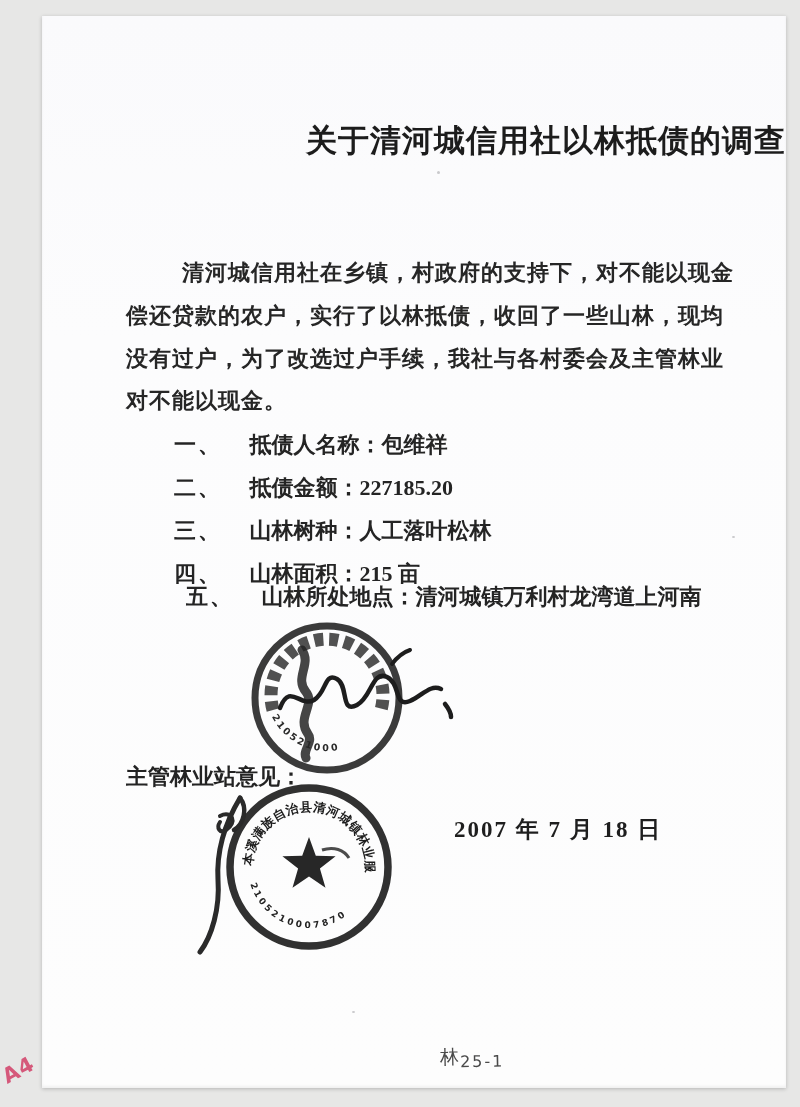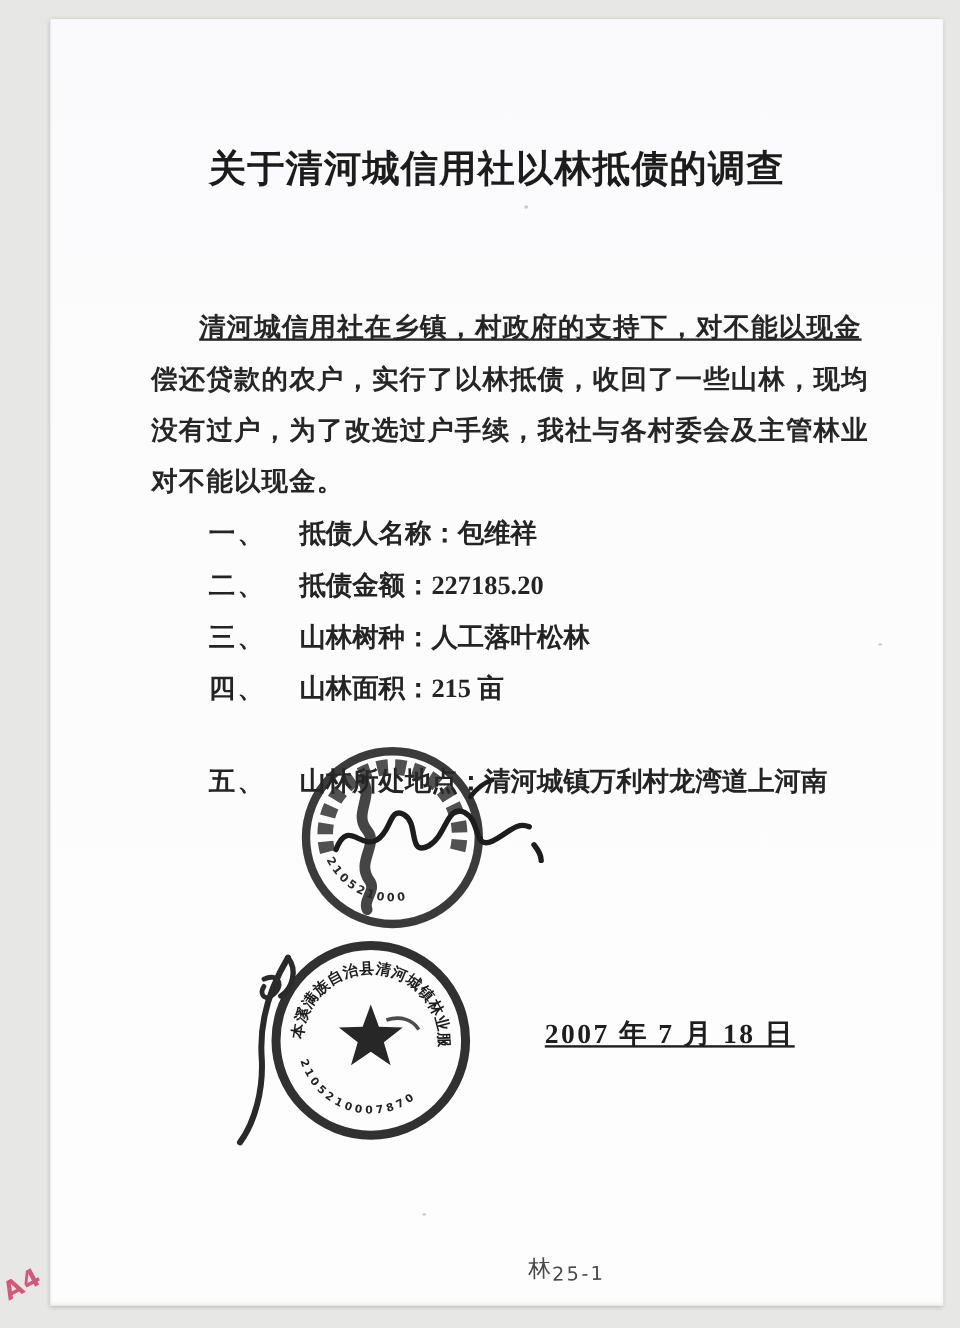--- a/index.html
+++ b/index.html
@@ -11,50 +11,50 @@
     overflow:hidden;
   }
   .scan-bed{position:absolute;inset:0;background:#e7e7e6;}
   .page{
     position:absolute;left:42px;top:16px;width:744px;height:1072px;
     background:linear-gradient(180deg,#fafafc 0%, #fcfcfd 30%, #fdfdfd 100%);
     box-shadow:0 1px 4px rgba(0,0,0,.22), inset 0 -2px 3px rgba(0,0,0,.05);
   }
   .title{
     position:absolute;left:0;top:104px;width:100%;
-    text-align:center;font-size:31px;font-weight:700;letter-spacing:1px;
+    text-align:right;font-size:31px;font-weight:700;letter-spacing:1px;
     color:#1c1c1c;
   }
   .salutation{
     position:absolute;left:84px;top:196px;
     font-size:22px;font-weight:700;color:#222;
   }
   .para-line{
     position:absolute;left:84px;width:600px;
     font-size:22px;font-weight:600;color:#262626;letter-spacing:1px;white-space:nowrap;
   }
-  .pl0{top:242px;left:124px;text-decoration:underline;}
+  .pl0{top:242px;left:140px;}
   .pl1{top:285px;}
   .pl2{top:328px;}
   .pl3{top:370px;}
   .list-item{position:absolute;left:132px;width:580px;font-size:22px;font-weight:600;color:#242424;white-space:nowrap;}
   .list-item .num{display:inline-block;width:70px;letter-spacing:2px;}
   .li0{top:414px;}
   .li1{top:457px;}
   .li2{top:500px;}
   .li3{top:543px;}
-  .li4{top:620px;}
+  .li4{top:566px;margin-left:12px;}
   .opinion-label{
     position:absolute;left:84px;font-size:22px;font-weight:700;color:#232323;white-space:nowrap;
   }
   .village-label{top:658px;}
   .forestry-label{top:746px;}
   .date-line{
-    position:absolute;left:412px;top:830px;
-    font-size:23px;font-weight:700;color:#1e1e1e;letter-spacing:2px;white-space:nowrap;text-decoration:underline;
+    position:absolute;left:412px;top:798px;
+    font-size:23px;font-weight:700;color:#1e1e1e;letter-spacing:2px;white-space:nowrap;
   }
   .stamp1{position:absolute;left:200px;top:596px;width:240px;height:175px;}
   .stamp2{position:absolute;left:176px;top:760px;width:182px;height:182px;}
   .sig2{position:absolute;left:136px;top:768px;width:92px;height:182px;}
   .archive-note{
     position:absolute;left:398px;top:1028px;
     font-family:"DejaVu Sans", sans-serif;
     font-size:19px;color:#4a4a4a;transform:rotate(-1deg);letter-spacing:1px;
   }
   .archive-note .sub{font-size:16px;position:relative;top:4px;letter-spacing:2px;margin-top:16px;}
@@ -116,20 +116,21 @@
       <textPath href="#s1digits" startOffset="8">210521000</textPath>
     </text>
 
     <path d="M 60,38 C 70,52 52,66 64,80 C 74,92 54,106 66,122 C 72,130 60,138 64,146" fill="none" stroke="#242424" stroke-width="9" stroke-linecap="round" opacity="0.85"></path>
 
     <path d="M 38,96 C 48,70 58,96 72,88 C 85,80 82,60 95,67 C 107,74 98,102 115,93 C 130,85 130,58 145,65 C 159,72 152,96 168,89 C 180,84 188,72 199,77" fill="none" stroke="#1d1d1d" stroke-width="4.5" stroke-linecap="round"></path>
     <path d="M 150,52 C 156,44 162,40 168,38" fill="none" stroke="#1d1d1d" stroke-width="4" stroke-linecap="round"></path>
     <path d="M 203,92 C 207,97 209,101 209,105" fill="none" stroke="#1d1d1d" stroke-width="4.5" stroke-linecap="round"></path>
   </svg>
 
+  <div class="opinion-label forestry-label">主管林业站意见：</div>
 
   <svg class="stamp2" viewBox="0 0 182 182">
     <defs>
       <path id="s2ring" d="M 34,92 a 57,57 0 1 1 114,0" fill="none"></path>
       <path id="s2digits" d="M 31,102 a 61,61 0 0 0 120,0" fill="none"></path>
     </defs>
     <circle cx="91" cy="91" r="79" fill="none" stroke="#1f1f1f" stroke-width="7.5" opacity="0.92"></circle>
     <text font-size="12.5" font-weight="bold" fill="#1d1d1d" letter-spacing="0.5">
       <textPath href="#s2ring" startOffset="2">本溪满族自治县清河城镇林业服务站</textPath>
     </text>

